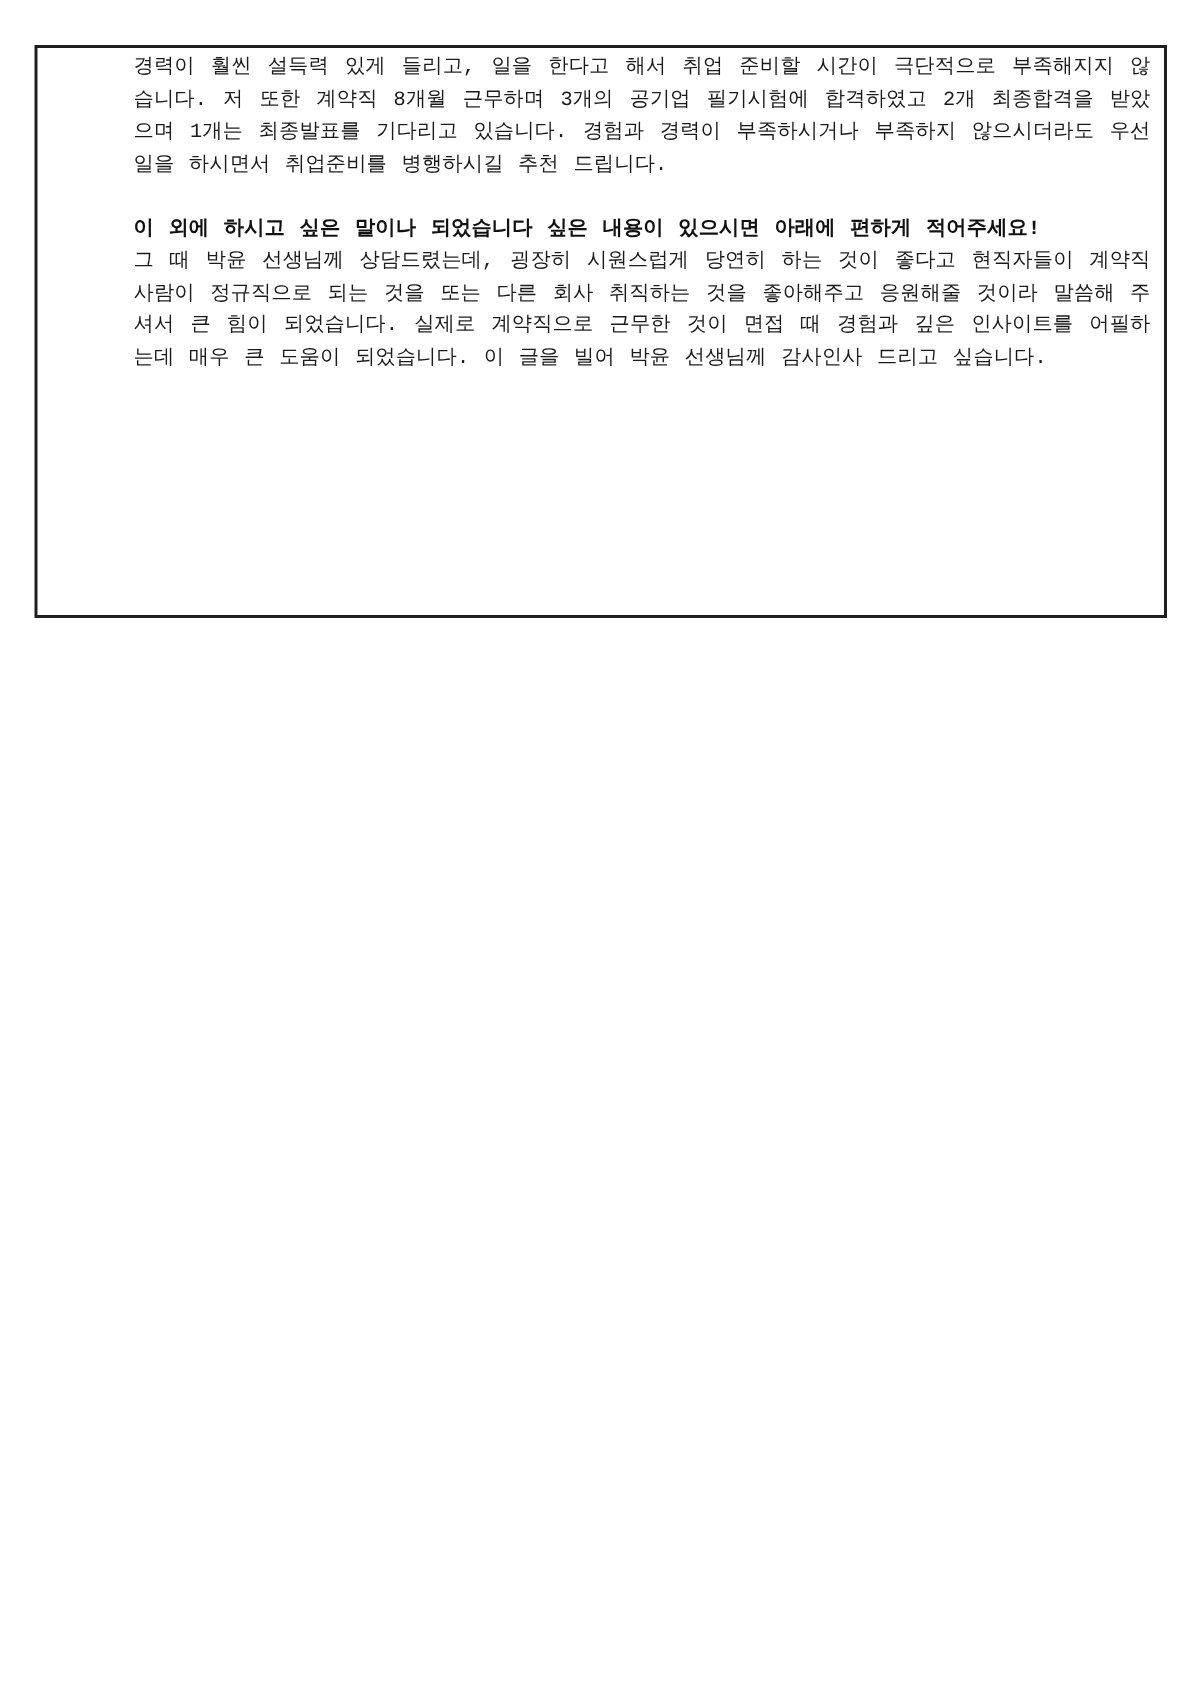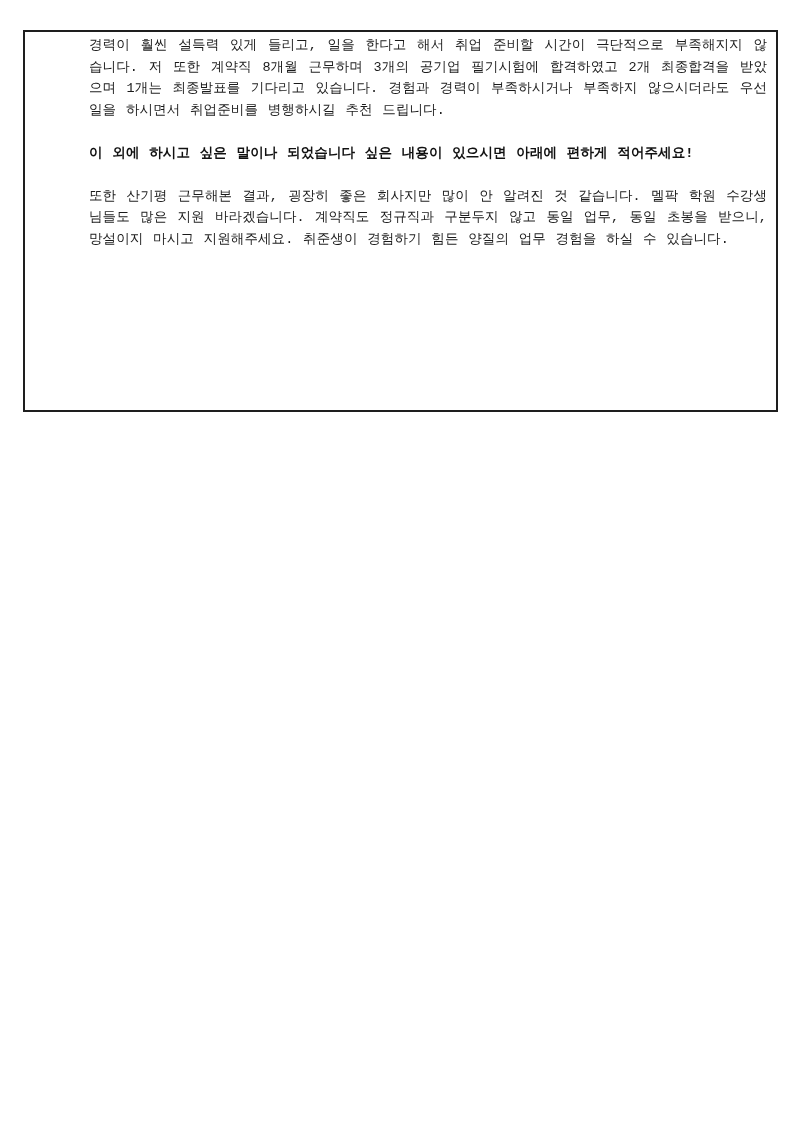--- a/index.html
+++ b/index.html
@@ -46,16 +46,16 @@
   }
 </style>
 </head>
 <body>
 
 <div class="page">
   <div class="content-box">
     <p class="para">경력이 훨씬 설득력 있게 들리고, 일을 한다고 해서 취업 준비할 시간이 극단적으로 부족해지지 않습니다. 저 또한 계약직 8개월 근무하며 3개의 공기업 필기시험에 합격하였고 2개 최종합격을 받았으며 1개는 최종발표를 기다리고 있습니다. 경험과 경력이 부족하시거나 부족하지 않으시더라도 우선 일을 하시면서 취업준비를 병행하시길 추천 드립니다.</p>
     <div class="spacer"></div>
     <p class="para heading">이 외에 하시고 싶은 말이나 되었습니다 싶은 내용이 있으시면 아래에 편하게 적어주세요!</p>
+    <p class="para">그 때 박윤 선생님께 상담드렸는데, 굉장히 시원스럽게 당연히 하는 것이 좋다고 현직자들이 계약직 사람이 정규직으로 되는 것을 또는 다른 회사 취직하는 것을 좋아해주고 응원해줄 것이라 말씀해 주셔서 큰 힘이 되었습니다. 실제로 계약직으로 근무한 것이 면접 때 경험과 깊은 인사이트를 어필하는데 매우 큰 도움이 되었습니다. 이 글을 빌어 박윤 선생님께 감사인사 드리고 싶습니다.</p>
     <div class="spacer"></div>
-    <p class="para">또한 산기평 근무해본 결과, 굉장히 좋은 회사지만 많이 안 알려진 것 같습니다. 멜팍 학원 수강생님들도 많은 지원 바라겠습니다. 계약직도 정규직과 구분두지 않고 동일 업무, 동일 초봉을 받으니, 망설이지 마시고 지원해주세요. 취준생이 경험하기 힘든 양질의 업무 경험을 하실 수 있습니다.</p>
   </div>
 </div>
 
 </body></html>

